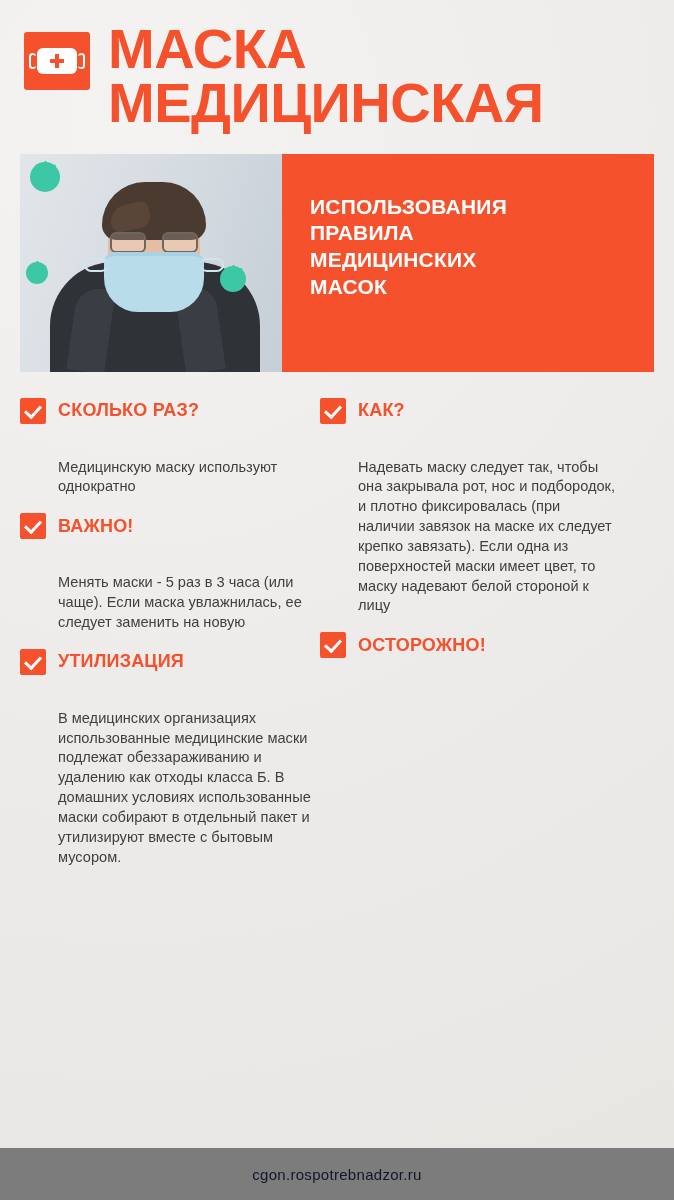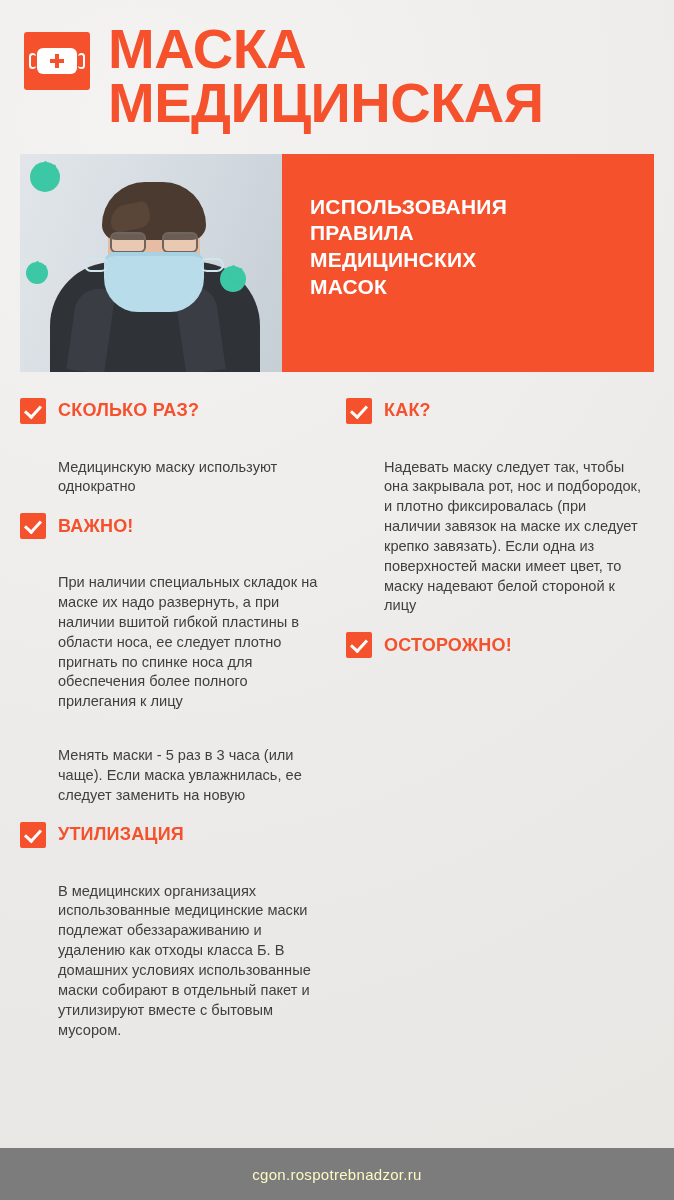--- a/index.html
+++ b/index.html
@@ -249,21 +249,20 @@
     font-size: 21px;
     font-weight: bold;
     line-height: 1.28;
     text-transform: uppercase;
     letter-spacing: 0.2px;
   }
   
   .columns {
     display: flex;
     margin: 26px 20px 0 20px;
-    gap: 26px;
   }
   .col {
     width: 300px;
     flex: 0 0 auto;
   }
   .block { margin-bottom: 16px; }
   .block-head {
     display: flex;
     align-items: center;
     gap: 12px;
@@ -303,21 +302,21 @@
     margin-top: 34px;
   }
   
   .footer {
     position: absolute;
     left: 0;
     bottom: 0;
     width: 674px;
     height: 52px;
     background: #7c7c7c;
-    color: #fef9c3;
+    color: #0f172a;
     display: flex;
     align-items: center;
     justify-content: center;
     font-size: 15px;
     letter-spacing: 0.3px;
   }
 </style>
 </head>
 <body>
 
@@ -393,21 +392,20 @@
           <div class="block-title">СКОЛЬКО РАЗ?</div>
         </div>
         <div class="block-body">Медицинскую маску используют однократно</div>
       </div>
 
       <div class="block">
         <div class="block-head">
           <div class="check"></div>
           <div class="block-title">ВАЖНО!</div>
         </div>
-        <div class="block-body">При наличии специальных складок на маске их надо развернуть, а при наличии вшитой гибкой пластины в области носа, ее следует плотно пригнать по спинке носа для обеспечения более полного прилегания к лицу</div>
       </div>
 
       <div class="block">
         <div class="block-body">Менять маски - 5 раз в 3 часа (или чаще). Если маска увлажнилась, ее следует заменить на новую</div>
       </div>
 
       <div class="block">
         <div class="block-head">
           <div class="check"></div>
           <div class="block-title">УТИЛИЗАЦИЯ</div>

